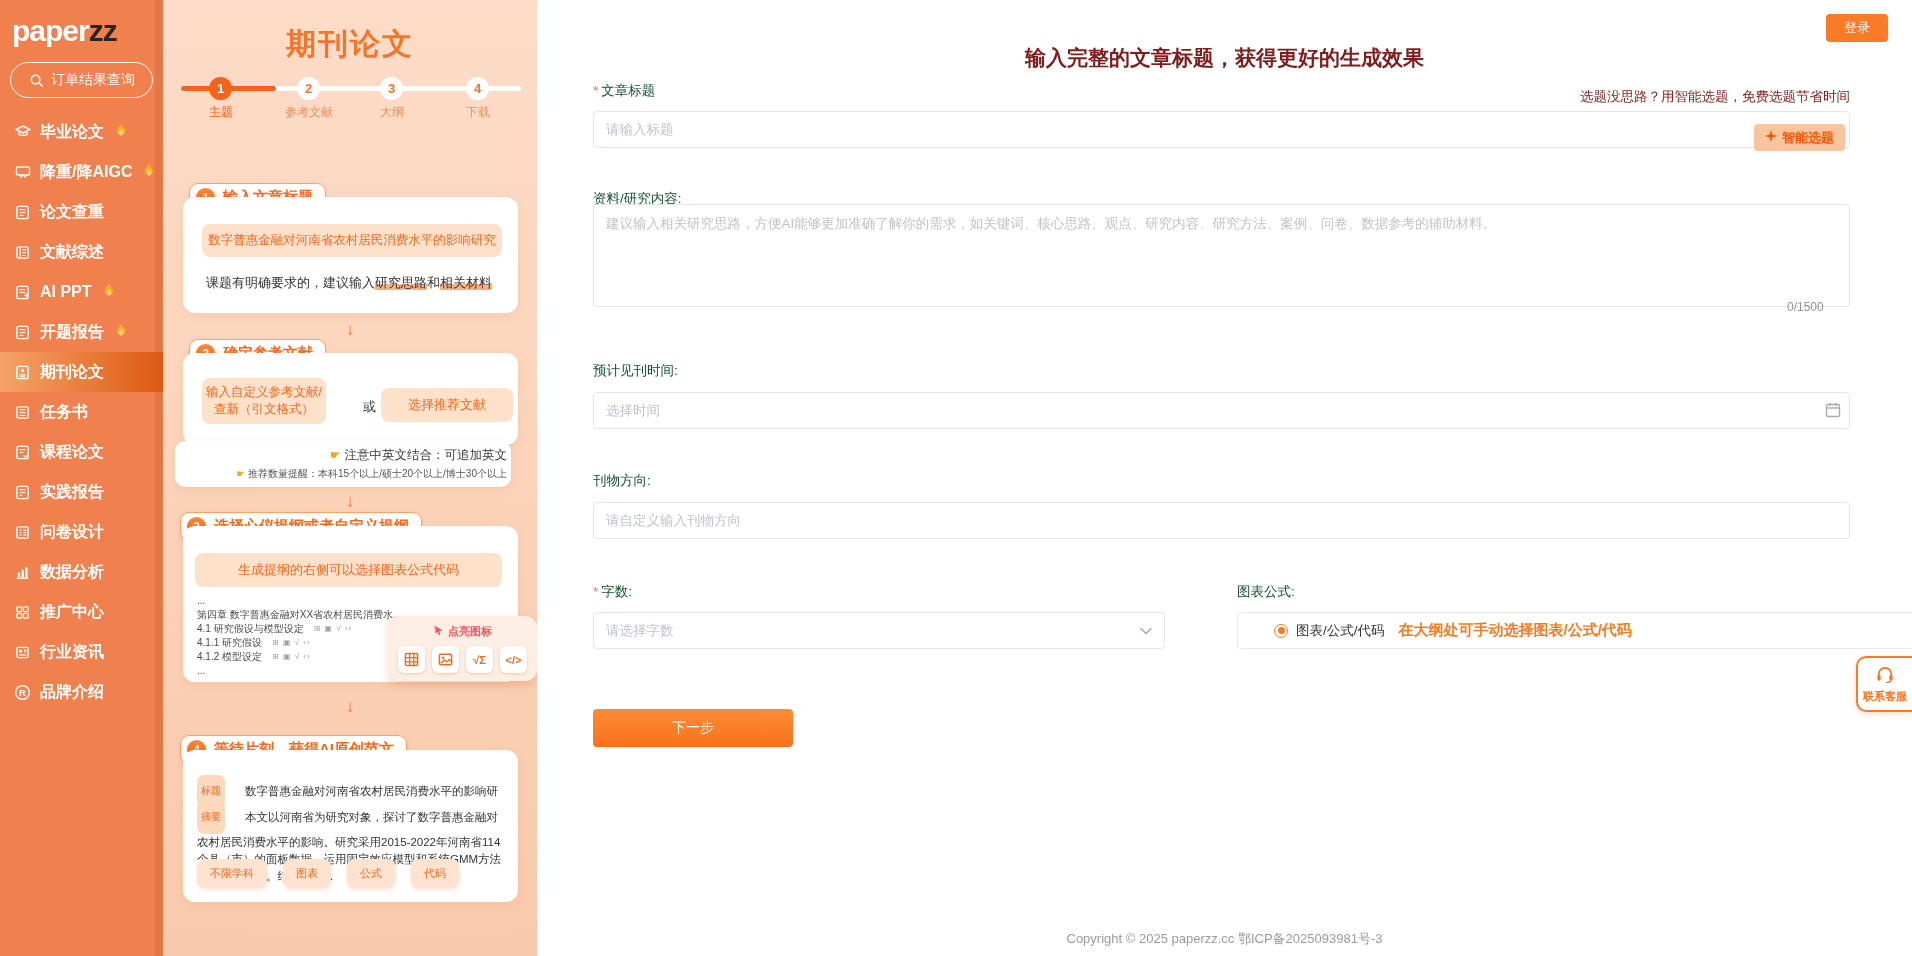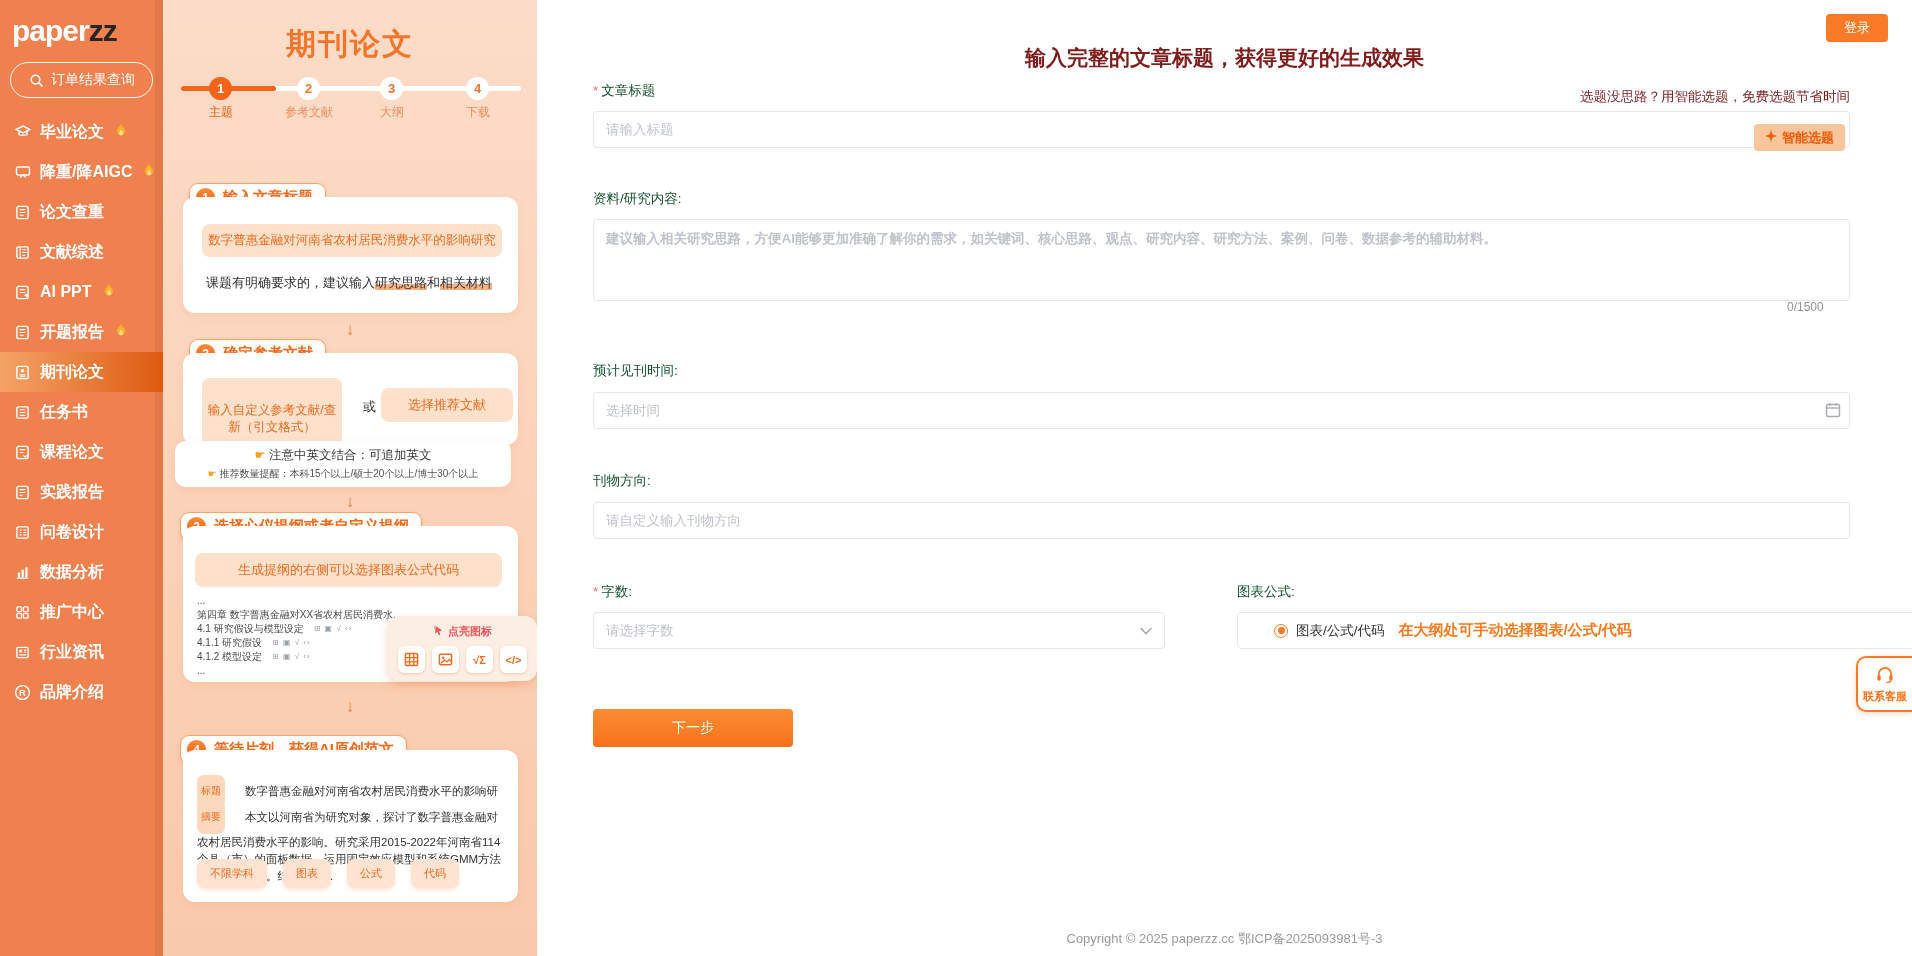--- a/index.html
+++ b/index.html
@@ -319,24 +319,24 @@
     <div class="tip-line" style="left:43px; top:274px;">
       <span>课题有明确要求的，建议输入</span><span class="hl">研究思路</span><span>和</span><span class="hl">相关材料</span>
     </div>
     <div class="step-arrow" style="top:320px;">↓</div>
 
     <div class="badge" style="left:26px; top:339px;">
       <span class="num">2</span>
       <span>确定参考文献</span>
     </div>
     <div class="card" style="left:20px; top:353px; width:335px; height:92px;"></div>
-    <div class="chip" style="position:absolute; left:39px; top:378px; width:140px; padding:24px 4px; line-height:17px;"><span>输入自定义参考文献/查新（引文格式）</span></div>
+    <div class="chip" style="position:absolute; left:39px; top:378px; width:124px; padding:6px 4px; line-height:17px;"><span>输入自定义参考文献/查新（引文格式）</span></div>
     <div style="position:absolute; left:200px; top:398px; font-size:13px; color:#333;">或</div>
     <div class="chip" style="position:absolute; left:218px; top:388px; width:132px; padding:8px 4px; font-size:13px;"><span>选择推荐文献</span></div>
-    <div class="note-card" style="left:12px; top:441px; width:336px;">
+    <div class="note-card" style="left:12px; top:441px; width:336px;text-align:right;">
       <div class="note1"><span class="hand">☛</span> <span>注意中英文结合：可追加英文</span></div>
       <div class="note2"><span class="hand">☛</span> <span>推荐数量提醒：本科15个以上/硕士20个以上/博士30个以上</span></div>
     </div>
     <div class="step-arrow" style="top:492px;">↓</div>
 
     <div class="badge" style="left:17px; top:512px;">
       <span class="num">3</span>
       <span>选择心仪提纲或者自定义提纲</span>
     </div>
     <div class="card" style="left:20px; top:526px; width:335px; height:156px;"></div>
@@ -423,21 +423,21 @@
     <div class="smart-link" style="right:62px; top:88px;">选题没思路？用智能选题，免费选题节省时间</div>
     <input class="inp" style="left: 56px; top: 111px; width: 1257px; height: 37px;" placeholder="请输入标题">
     <button class="smart-btn" style="right:67px; top:116px;margin-top:8px;">
       <span><svg width="12" height="12" viewBox="0 0 12 12">
             <path d="M6 0 L7.4 4.6 L12 6 L7.4 7.4 L6 12 L4.6 7.4 L0 6 L4.6 4.6 Z" fill="#f25a05"></path>
           </svg></span>
       <span>智能选题</span>
     </button>
 
     <div class="f-label" style="left:56px; top:190px;">资料/研究内容:</div>
-    <textarea class="inp" style="left: 56px; top: 219px; width: 1257px; height: 82px; font-weight: bold;" placeholder="建议输入相关研究思路，方便AI能够更加准确了解你的需求，如关键词、核心思路、观点、研究内容、研究方法、案例、问卷、数据参考的辅助材料。"></textarea>
+    <textarea class="inp" style="left: 56px; top: 204px; width: 1257px; height: 103px;" placeholder="建议输入相关研究思路，方便AI能够更加准确了解你的需求，如关键词、核心思路、观点、研究内容、研究方法、案例、问卷、数据参考的辅助材料。"></textarea>
     <div class="counter" style="left:1250px; top:300px;">0/1500</div>
 
     <div class="f-label" style="left:56px; top:362px;">预计见刊时间:</div>
     <input class="inp" style="left: 56px; top: 392px; width: 1257px; height: 37px;" placeholder="选择时间">
     <span class="field-icon" style="left:1288px; top:402px;"><svg width="16" height="16" viewBox="0 0 16 16">
           <rect x="1.5" y="2.5" width="13" height="12" rx="1.5" fill="none" stroke="#a8abb2" stroke-width="1.4"></rect>
           <path d="M1.5 6h13" stroke="#a8abb2" stroke-width="1.4"></path>
           <path d="M5 1v3M11 1v3" stroke="#a8abb2" stroke-width="1.4"></path>
         </svg></span>
 

